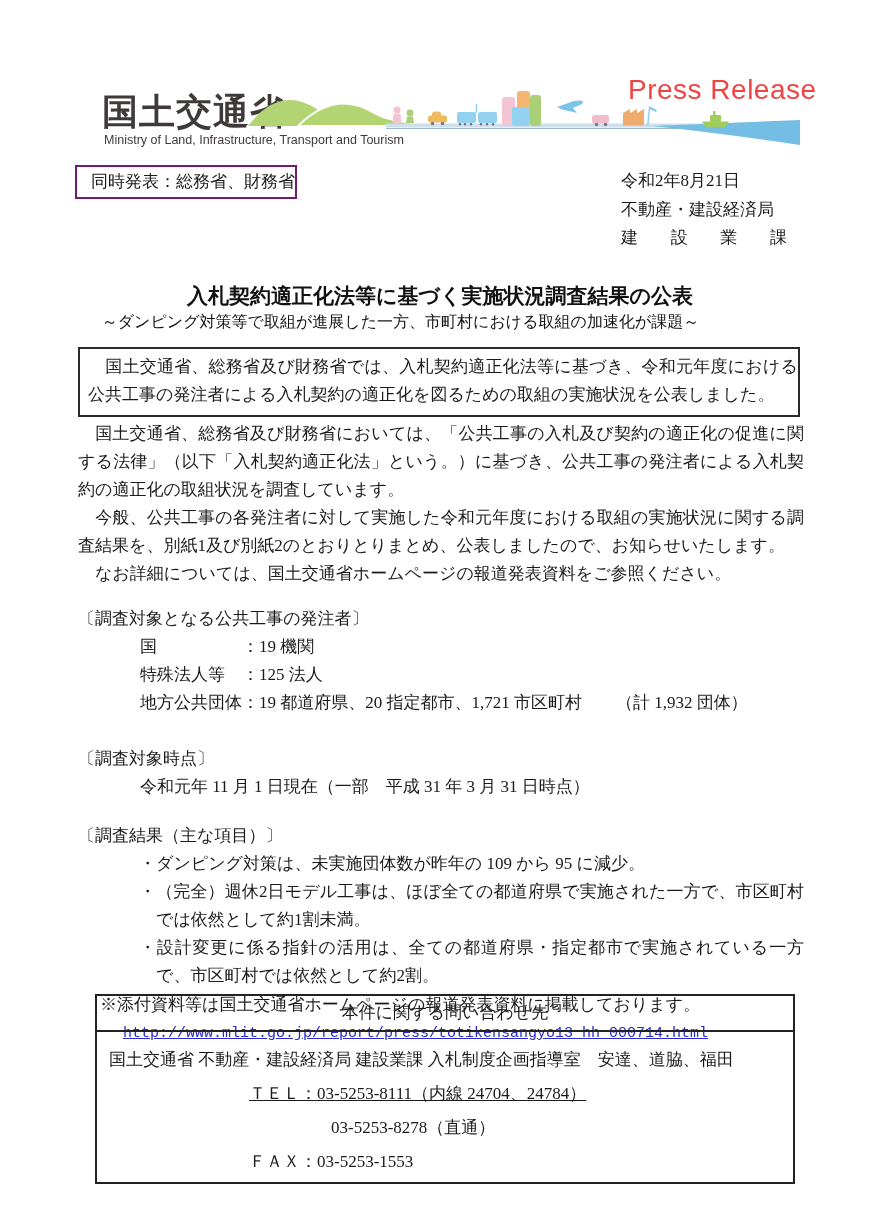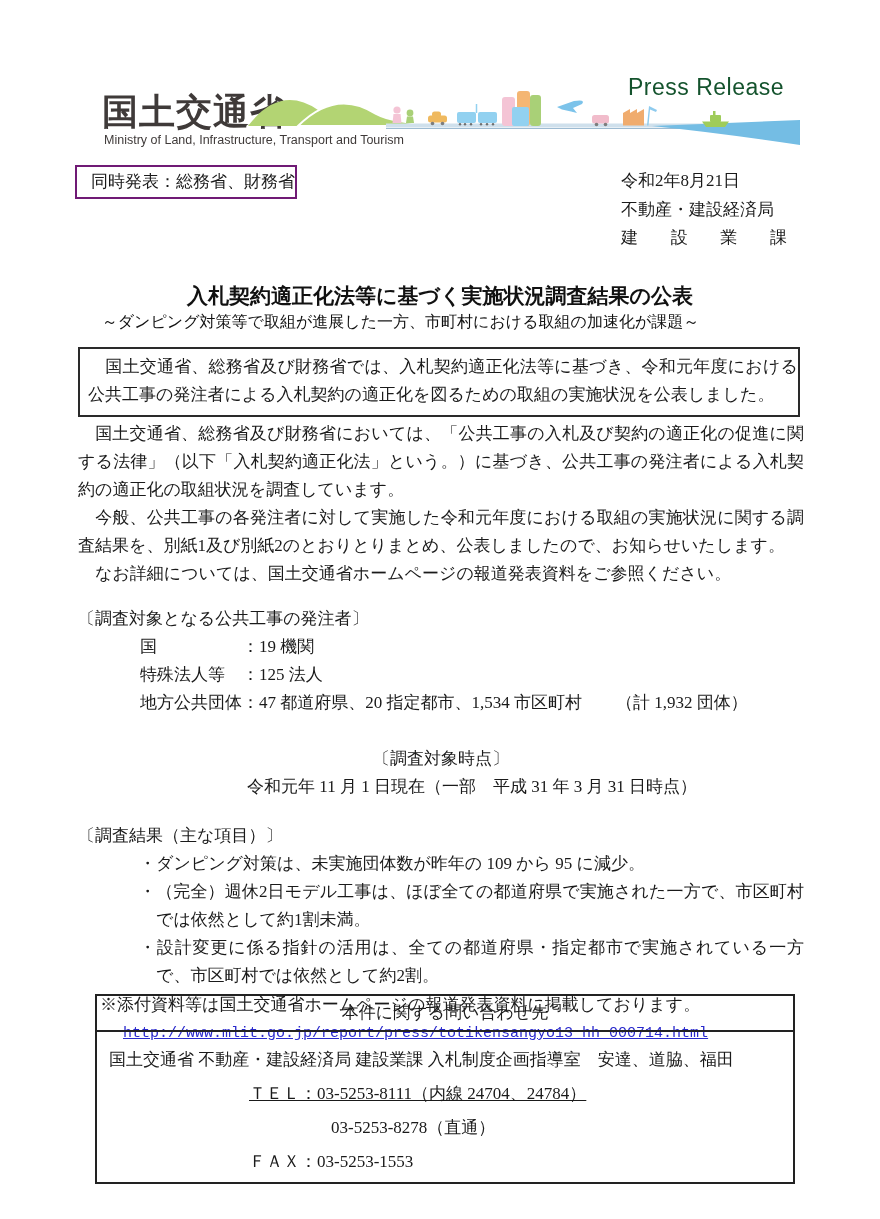--- a/index.html
+++ b/index.html
@@ -16,21 +16,21 @@
   }
   .logo-en{
     position:absolute;left:104px;top:133px;
     font-family:"Liberation Sans","DejaVu Sans",sans-serif;
     font-size:12.5px;color:#3f3a39;white-space:nowrap;text-align:right;
   }
   .band-svg{position:absolute;left:240px;top:80px;width:560px;height:70px;}
   .press-release{
     position:absolute;left:628px;top:74px;
     font-family:"Liberation Sans","DejaVu Sans",sans-serif;
-    font-size:23px;color:#14532d;letter-spacing:0.5px;white-space:nowrap;
+    font-size:28px;color:#ef4444;letter-spacing:0.5px;white-space:nowrap;
   }
   
   .simul-box{
     position:absolute;left:75px;top:165px;
     border:2px solid #701a75;padding:3px 0 4px 14px;
     font-size:17px;white-space:nowrap;
   }
   .date-block{
     position:absolute;left:621px;top:167px;width:166px;
     font-size:17px;line-height:28.5px;
@@ -53,21 +53,21 @@
     font-size:17px;line-height:28px;text-align:justify;
   }
   
   .body-flow{
     position:absolute;left:78px;top:420px;width:726px;
     font-size:17px;line-height:28px;
   }
   .body-flow p{margin:0;text-indent:0;text-align:justify;}
   .sec-heading{margin:0;}
   .sec1{margin-top:17px;}
-  .sec2{margin-top:28px;text-align:center;}
+  .sec2{margin-top:28px;}
   .sec3{margin-top:21px;}
   .sec-line{padding-left:62px;}
   .bullet{padding-left:78px;text-indent:-17px;text-align:justify;}
   .note-line{margin-top:1px;padding-left:22px;}
   .link-line{padding-left:45px;line-height:26px;}
   .link-line a{
     font-family:"Liberation Mono","DejaVu Sans Mono",monospace;
     font-size:15px;color:#2929cc;text-decoration:underline;
   }
   
@@ -178,21 +178,21 @@
 
   <div class="body-flow">
     <p>　国土交通省、総務省及び財務省においては、「公共工事の入札及び契約の適正化の促進に関する法律」（以下「入札契約適正化法」という。）に基づき、公共工事の発注者による入札契約の適正化の取組状況を調査しています。</p>
     <p>　今般、公共工事の各発注者に対して実施した令和元年度における取組の実施状況に関する調査結果を、別紙1及び別紙2のとおりとりまとめ、公表しましたので、お知らせいたします。</p>
     <p>　なお詳細については、国土交通省ホームページの報道発表資料をご参照ください。</p>
 
     <div class="sec1">
       <div class="sec-heading">〔調査対象となる公共工事の発注者〕</div>
       <div class="sec-line">国　　　　　：19 機関</div>
       <div class="sec-line">特殊法人等　：125 法人</div>
-      <div class="sec-line">地方公共団体：47 都道府県、20 指定都市、1,534 市区町村　　（計 1,932 団体）</div>
+      <div class="sec-line">地方公共団体：19 都道府県、20 指定都市、1,721 市区町村　　（計 1,932 団体）</div>
     </div>
 
     <div class="sec2">
       <div class="sec-heading">〔調査対象時点〕</div>
       <div class="sec-line">令和元年 11 月 1 日現在（一部　平成 31 年 3 月 31 日時点）</div>
     </div>
 
     <div class="sec3">
       <div class="sec-heading">〔調査結果（主な項目）〕</div>
       <div class="bullet">・ダンピング対策は、未実施団体数が昨年の 109 から 95 に減少。</div>

